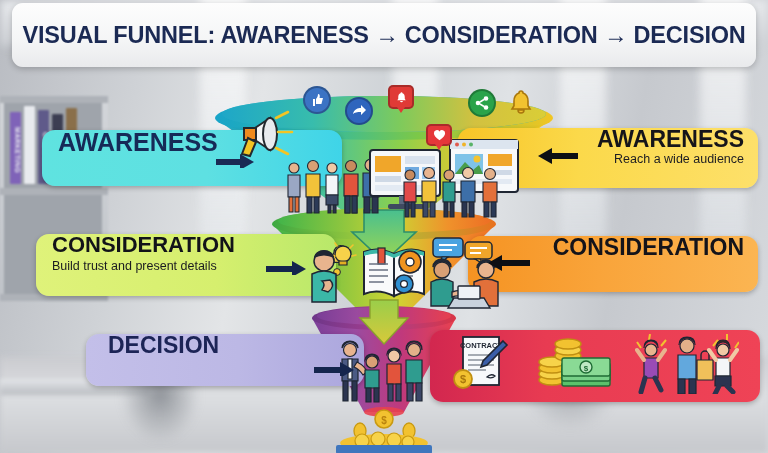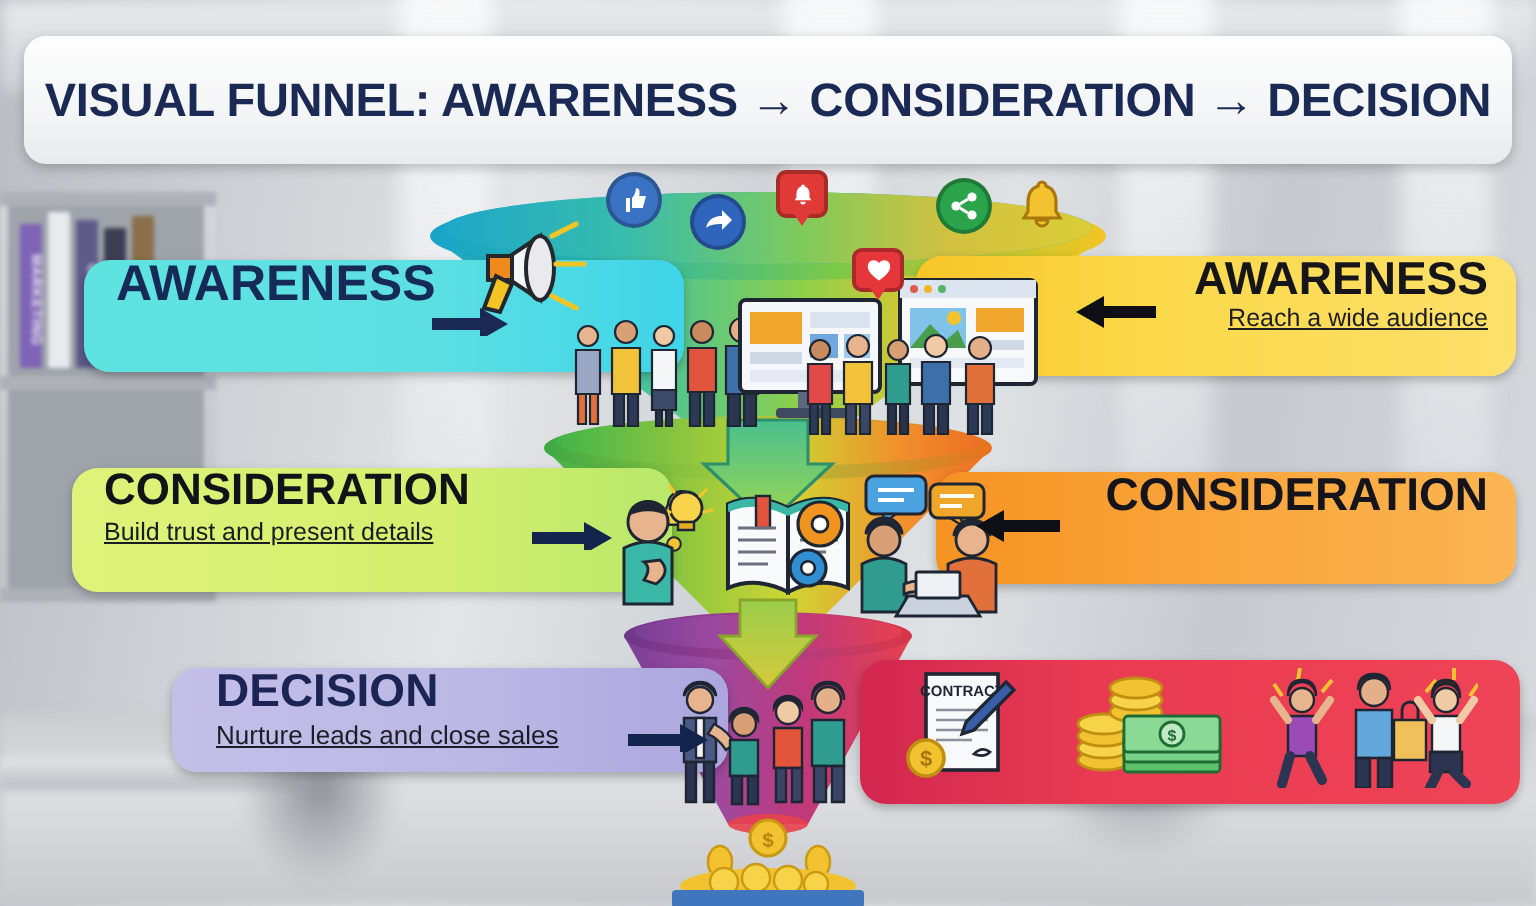--- a/index.html
+++ b/index.html
@@ -64,21 +64,21 @@
     filter: blur(3px);
   }
   #bg .chair2 {
     position: absolute; right: 150px; bottom: 24px; width: 96px; height: 80px;
     background: radial-gradient(ellipse at 50% 40%, #9a9ea4 0%, rgba(154,158,164,0) 72%);
     filter: blur(5px);
   }
 
   
   #title-card {
-    position: absolute; left: 12px; top: 18px; width: 744px; height: 64px;
+    position: absolute; left: 12px; top: 3px; width: 744px; height: 64px;
     background: linear-gradient(180deg,#fdfdfd 0%, #f4f5f6 60%, #e9eaec 100%);
     border-radius: 11px;
     box-shadow: 0 2px 6px rgba(0,0,0,.22);
     display: flex; flex-direction: column; align-items: center;
     justify-content: center;
   }
   #title-card .t1 {
     font-size: 23.5px; font-weight: 700; color: #1b2a54;
     letter-spacing: -.2px; white-space: nowrap;
     font-family: "Liberation Sans", sans-serif;
@@ -87,21 +87,21 @@
     font-size: 14.5px; color: #2a2d33; margin-top: 3px; white-space: nowrap;
   }
 
   
   .banner {
     position: absolute; display: flex; flex-direction: column;
     border-radius: 13px;
     box-shadow: 0 2px 5px rgba(0,0,0,.25);
   }
   .banner .hd { font-weight: 700; line-height: 1.02; white-space: nowrap; }
-  .banner .sb { white-space: nowrap; text-decoration: underline; }
+  .banner .sb { white-space: nowrap; }
 
   
   #ban-aware-left {
     left: 42px; top: 130px; width: 300px; height: 56px;
     background: linear-gradient(90deg,#5fe3e0 0%, #5ee0e2 55%, #3fd4e8 100%);
     align-items: flex-start; padding-left: 16px;
     z-index: 6;
   }
   #ban-aware-left .hd { font-size: 25px; color: #162a57; }
 
@@ -561,21 +561,20 @@
   <span class="hd">CONSIDERATION</span>
 </div>
 <div class="arrow" style="left:486px;top:255px;">
   <svg width="44" height="20" viewBox="0 0 44 20">
     <path d="M44,11 h-28 v5 l-14,-8 l14,-8 v5 h28 z" fill="#0d0f14"></path>
   </svg>
 </div>
 
 <div class="banner" id="ban-dec-left">
   <span class="hd">DECISION</span>
-  <span class="sb">Nurture leads and close sales</span>
 </div>
 <div class="arrow" style="left:314px;top:356px;">
   <svg width="42" height="20" viewBox="0 0 42 20">
     <path d="M0,11 h26 v-5 l14,8 l-14,8 v-5 h-26 z" fill="#14254d"></path>
   </svg>
 </div>
 
 <div class="banner" id="ban-dec-right">
   <span>
     <svg width="60" height="58" viewBox="0 0 60 58">

